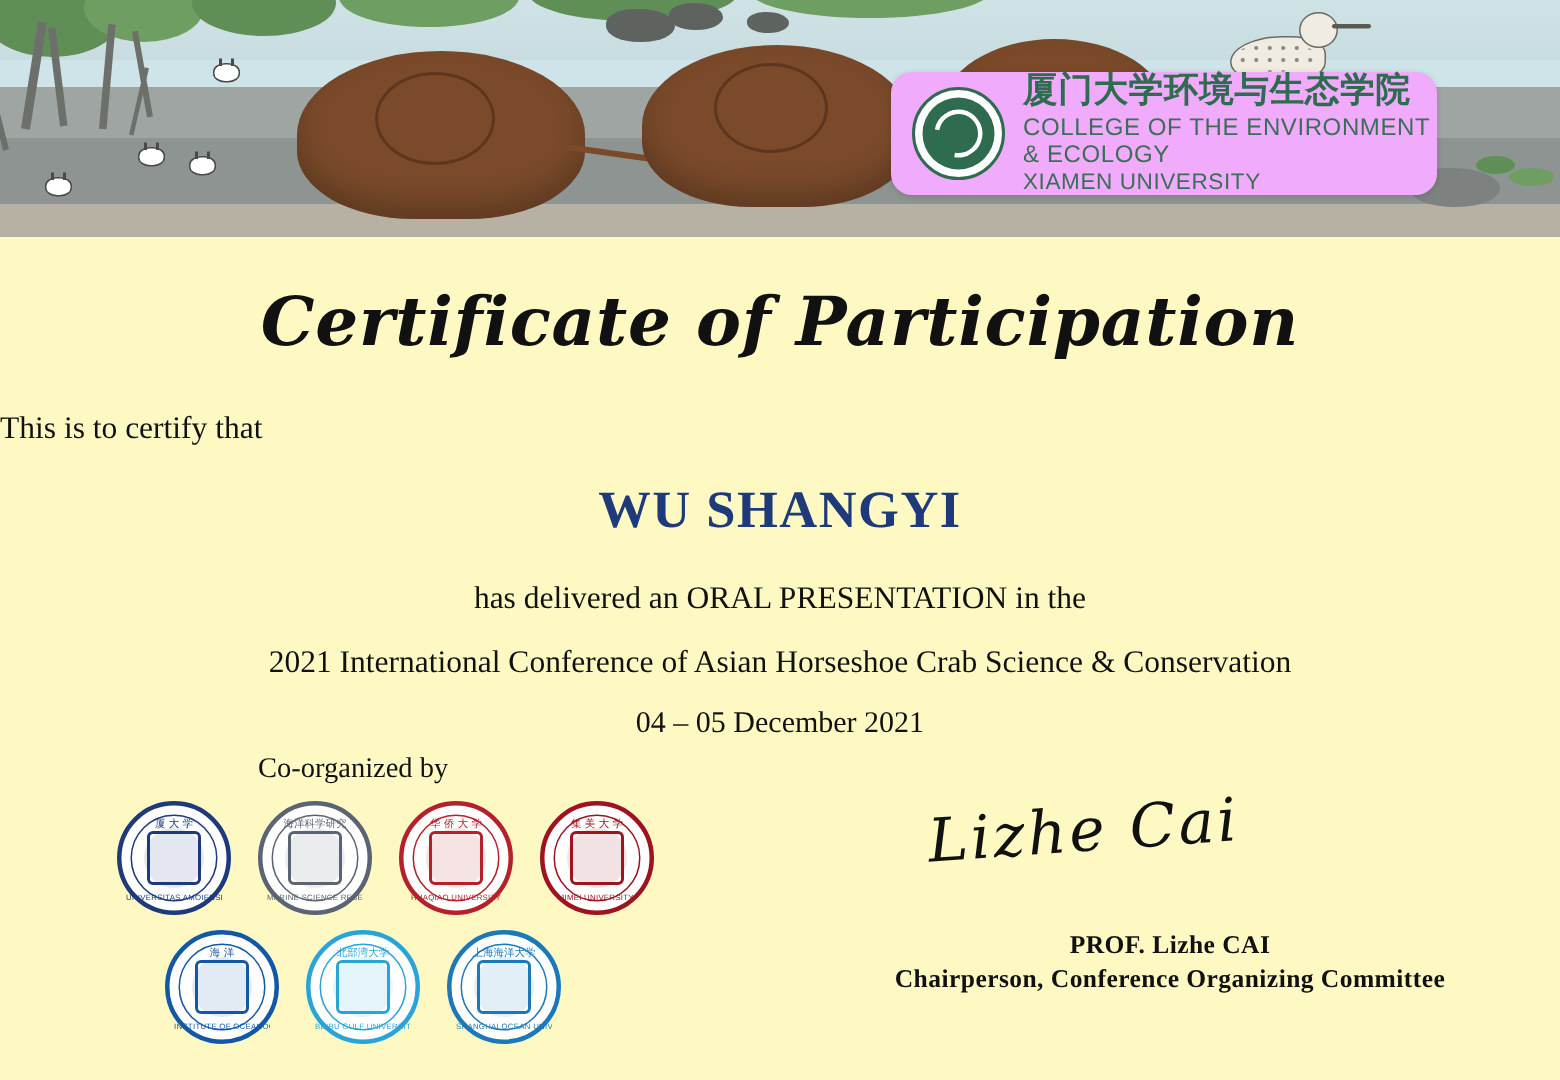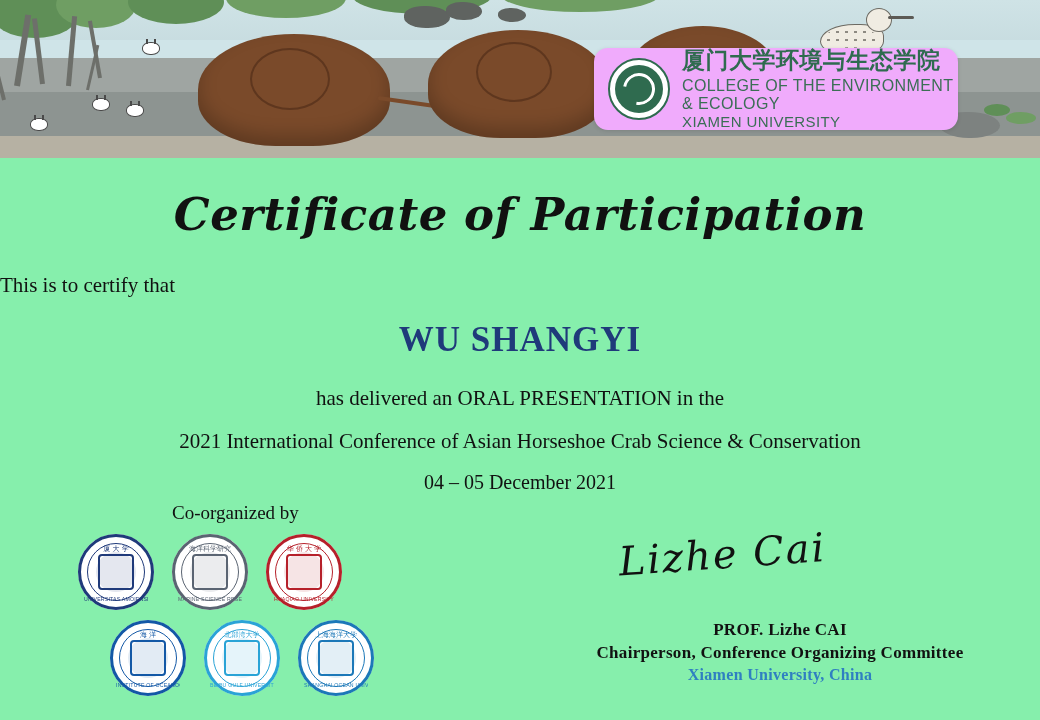--- a/index.html
+++ b/index.html
@@ -212,21 +212,21 @@
     color: #3b6e55;
     letter-spacing: .4px;
   }
 
   
   .cert-body {
     position: absolute;
     top: 158px; left: 0;
     width: 1040px;
     height: 562px;
-    background: #86efac;
+    background: #fef9c3;
   }
   .cert-title {
     text-align: center;
     margin-top: 30px;
     font-family: "DejaVu Serif", serif;
     font-style: italic;
     font-weight: bold;
     font-size: 45px;
     color: #111111;
     letter-spacing: .5px;
@@ -488,20 +488,28 @@
       <div class="botband">MARINE SCIENCE RESEARCH</div>
     </div>
     <div class="plogo c-red">
       <div class="outer"></div>
         <div class="inner"></div>
         <div class="fillcore"></div>
         <div class="core"></div>
       <div class="topband">华 侨 大 学</div>
       <div class="botband">HUAQIAO UNIVERSITY</div>
     </div>
+    <div class="plogo c-crimson">
+      <div class="outer"></div>
+        <div class="inner"></div>
+        <div class="fillcore"></div>
+        <div class="core"></div>
+      <div class="topband">集 美 大 学</div>
+      <div class="botband">JIMEI UNIVERSITY</div>
+    </div>
   </div>
 
   <div class="logo-row row2">
     <div class="plogo c-blue">
       <div class="outer"></div>
         <div class="inner"></div>
         <div class="fillcore"></div>
         <div class="core"></div>
       <div class="topband">海 洋</div>
       <div class="botband">INSTITUTE OF OCEANOGRAPHY 1959</div>
@@ -521,15 +529,14 @@
         <div class="core"></div>
       <div class="topband">上海海洋大学</div>
       <div class="botband">SHANGHAI OCEAN UNIVERSITY</div>
     </div>
   </div>
 
   <div class="signature">Lizhe  Cai</div>
   <div class="sign-block">
     <div class="sign-name">PROF. Lizhe CAI</div>
     <div class="sign-role">Chairperson, Conference Organizing Committee</div>
-    <div class="sign-org">Xiamen University, China</div>
   </div>
 </div>
 
 </body></html>

